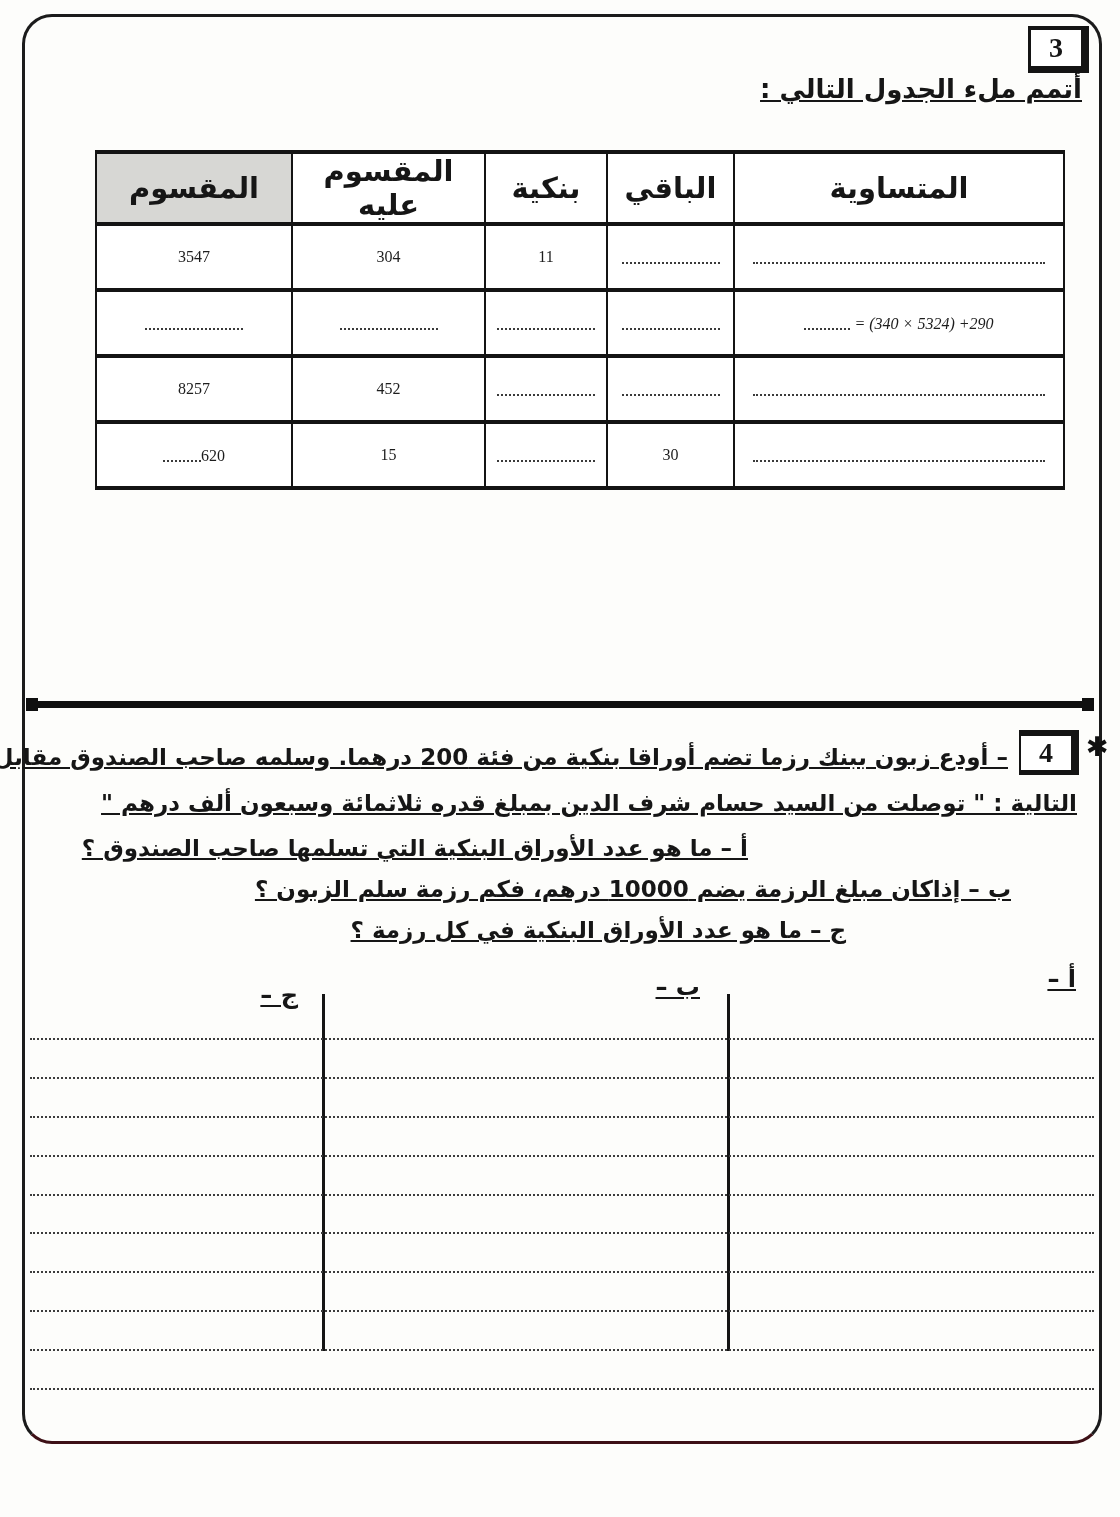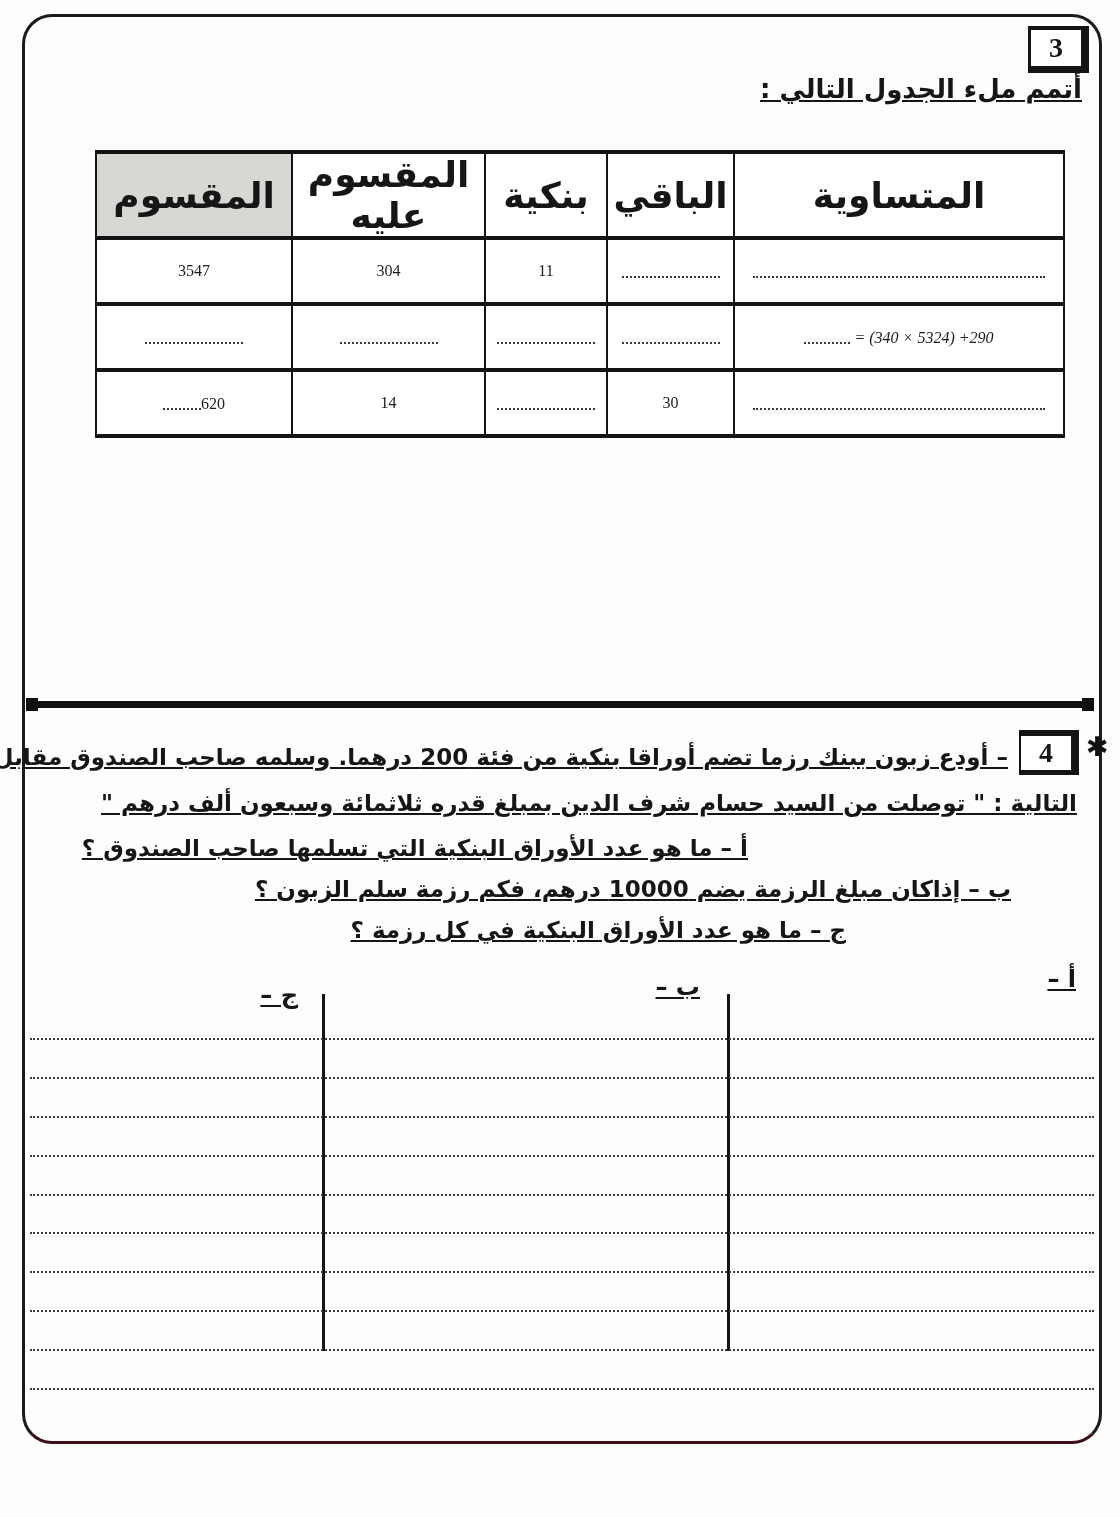--- a/index.html
+++ b/index.html
@@ -43,21 +43,21 @@
   table.division col.c2{width:193px;}
   table.division col.c3{width:122px;}
   table.division col.c4{width:127px;}
   table.division col.c5{width:330px;}
   table.division th,table.division td{
     border:2px solid #141414;
     border-top-width:4px;border-bottom-width:4px;
     text-align:center;vertical-align:middle;padding:0;
   }
   table.division th{
-    height:66px;font-size:36px;font-weight:bold;background:#fff;
+    height:66px;font-size:29px;font-weight:bold;background:#fff;
   }
   table.division th.shaded{background:#d7d7d4;}
   table.division td{
     height:62px;
     font-family:"Liberation Serif",serif;font-size:16px;color:#1d1d1d;
   }
   td.eq{direction:ltr;font-size:23px;white-space:nowrap;font-style:italic;}
 
   
   .blank{
@@ -109,22 +109,29 @@
     <td><span class="blank w-lg"></span></td>
   </tr>
   <tr>
     <td><span class="blank w-md"></span></td>
     <td><span class="blank w-md"></span></td>
     <td><span class="blank w-md"></span></td>
     <td><span class="blank w-md"></span></td>
     <td class="eq"><span class="blank w-sm"></span> <span>= (340 × 5324) +290</span></td>
   </tr>
   <tr>
+    <td>8257</td>
+    <td>452</td>
+    <td><span class="blank w-md"></span></td>
+    <td><span class="blank w-md"></span></td>
+    <td><span class="blank w-lg"></span></td>
+  </tr>
+  <tr>
     <td style="direction:ltr;"><span class="blank w-xs"></span><span>620</span></td>
-    <td>14</td>
+    <td>15</td>
     <td><span class="blank w-md"></span></td>
     <td>30</td>
     <td><span class="blank w-lg"></span></td>
   </tr>
 </tbody>
   </table>
 
 <div class="abs divider-bar"></div>
 <div class="abs divider-cap" style="left:26px;"></div>
 <div class="abs divider-cap" style="left:1082px;"></div>

